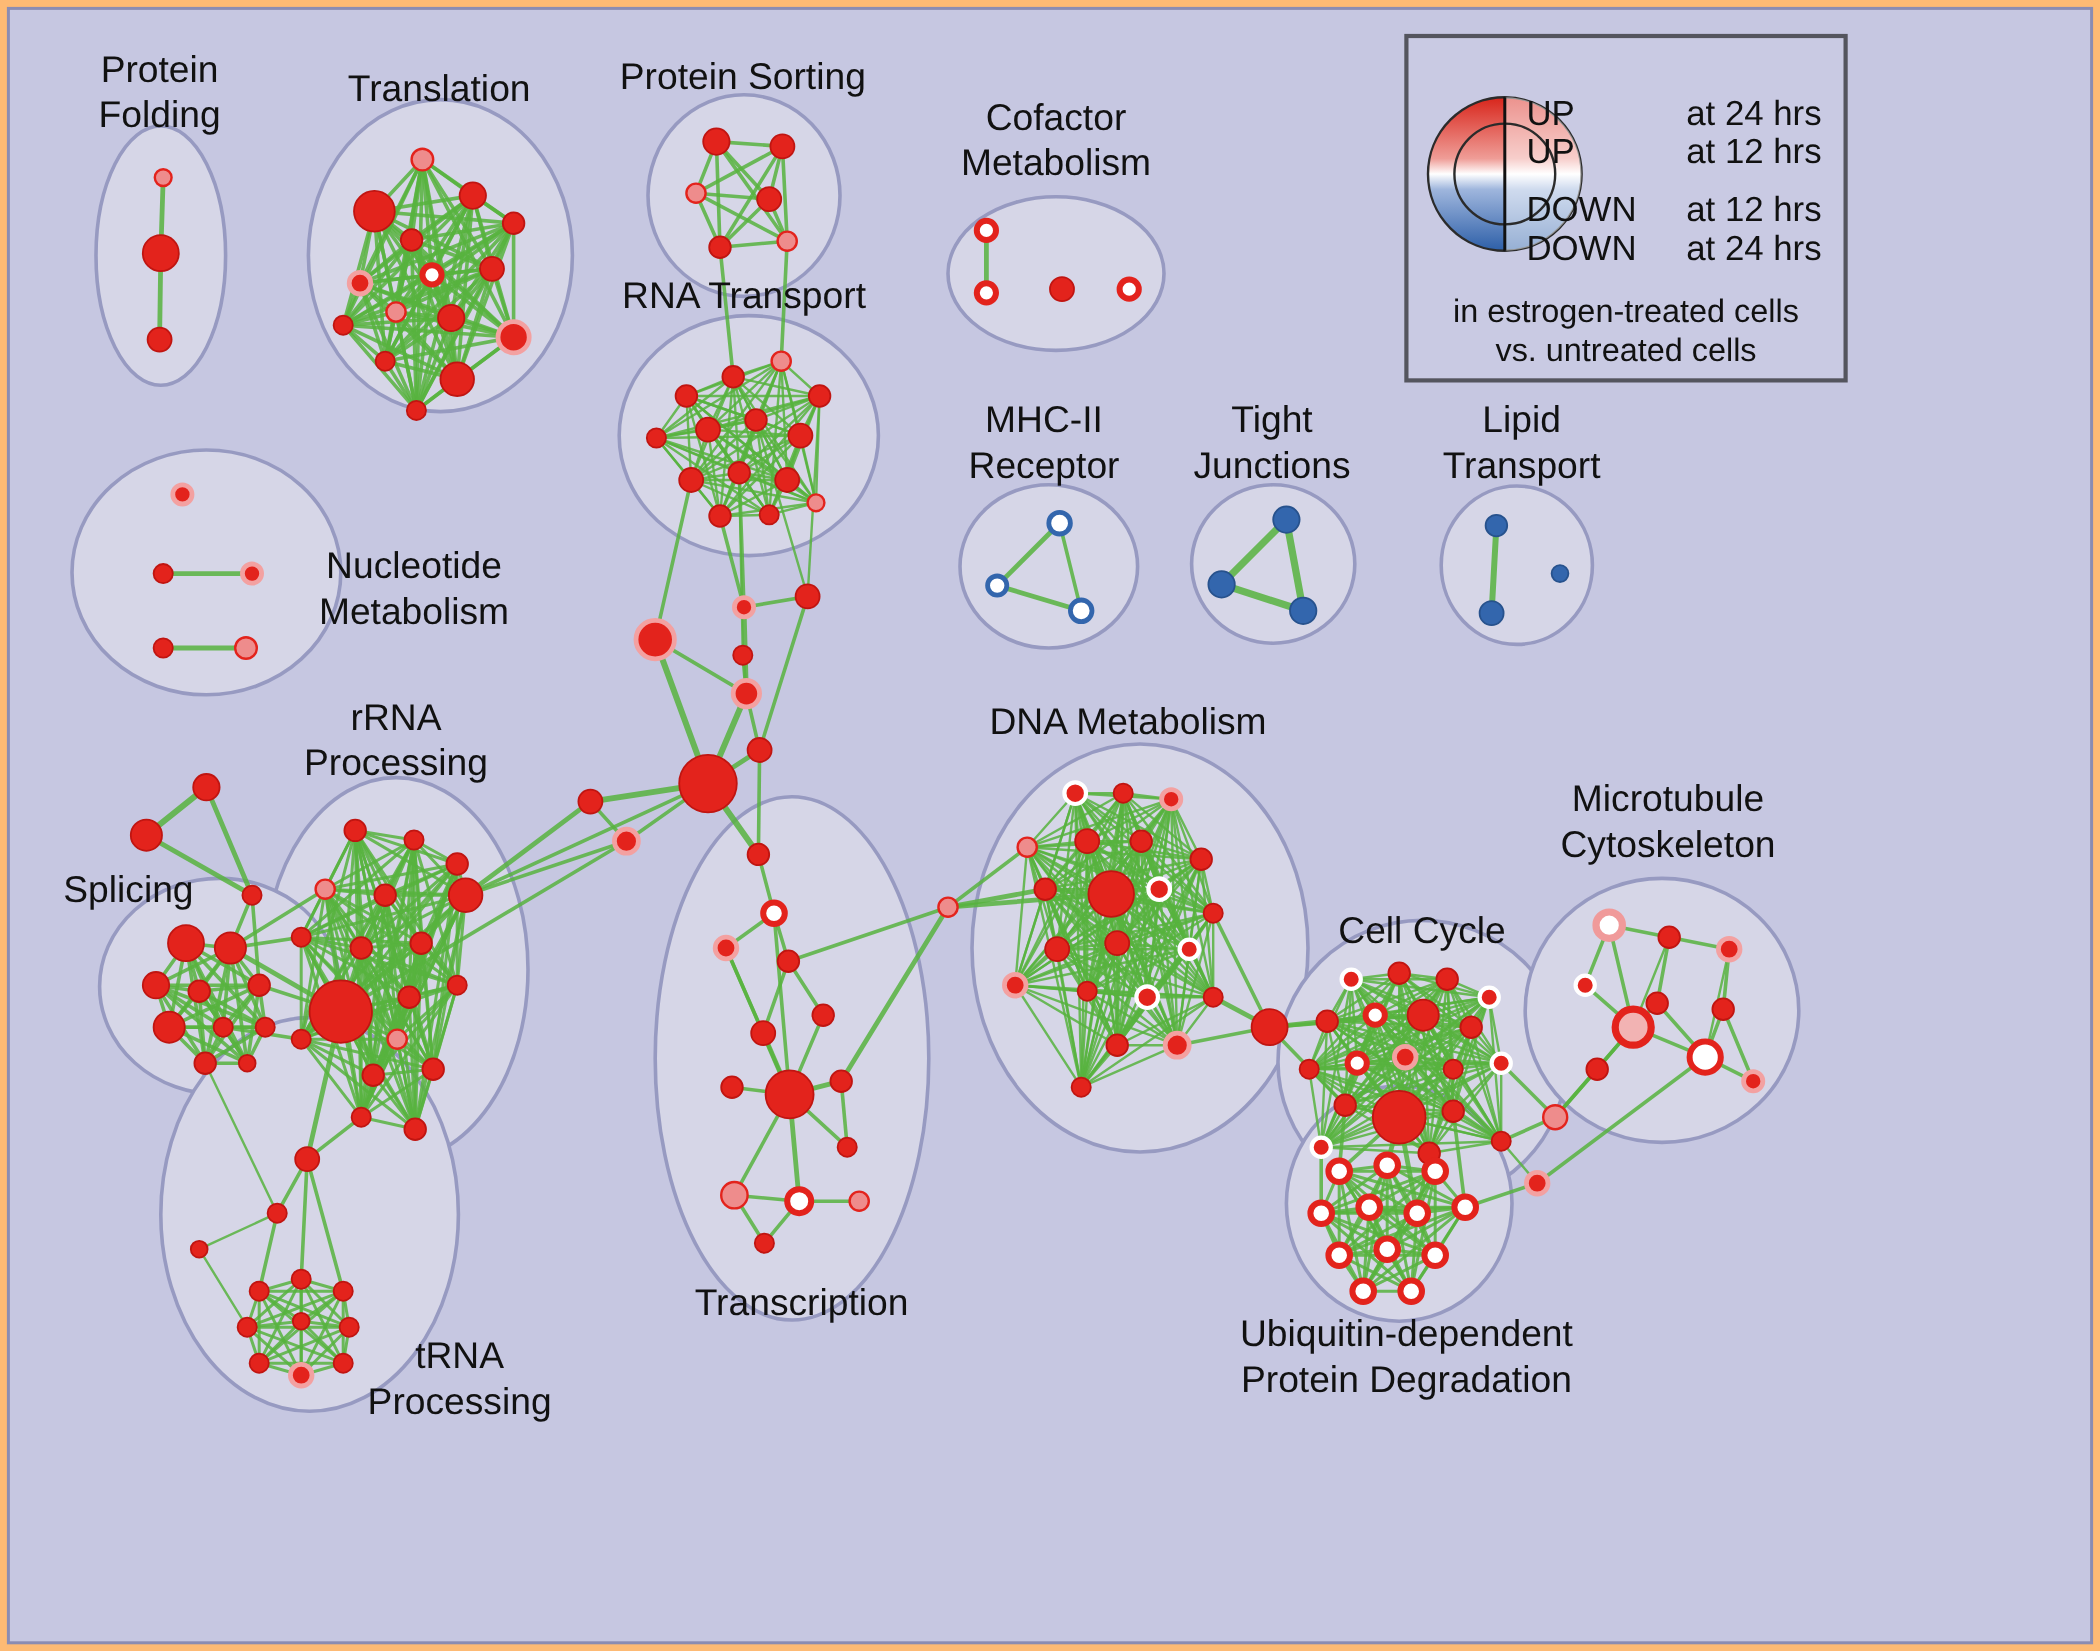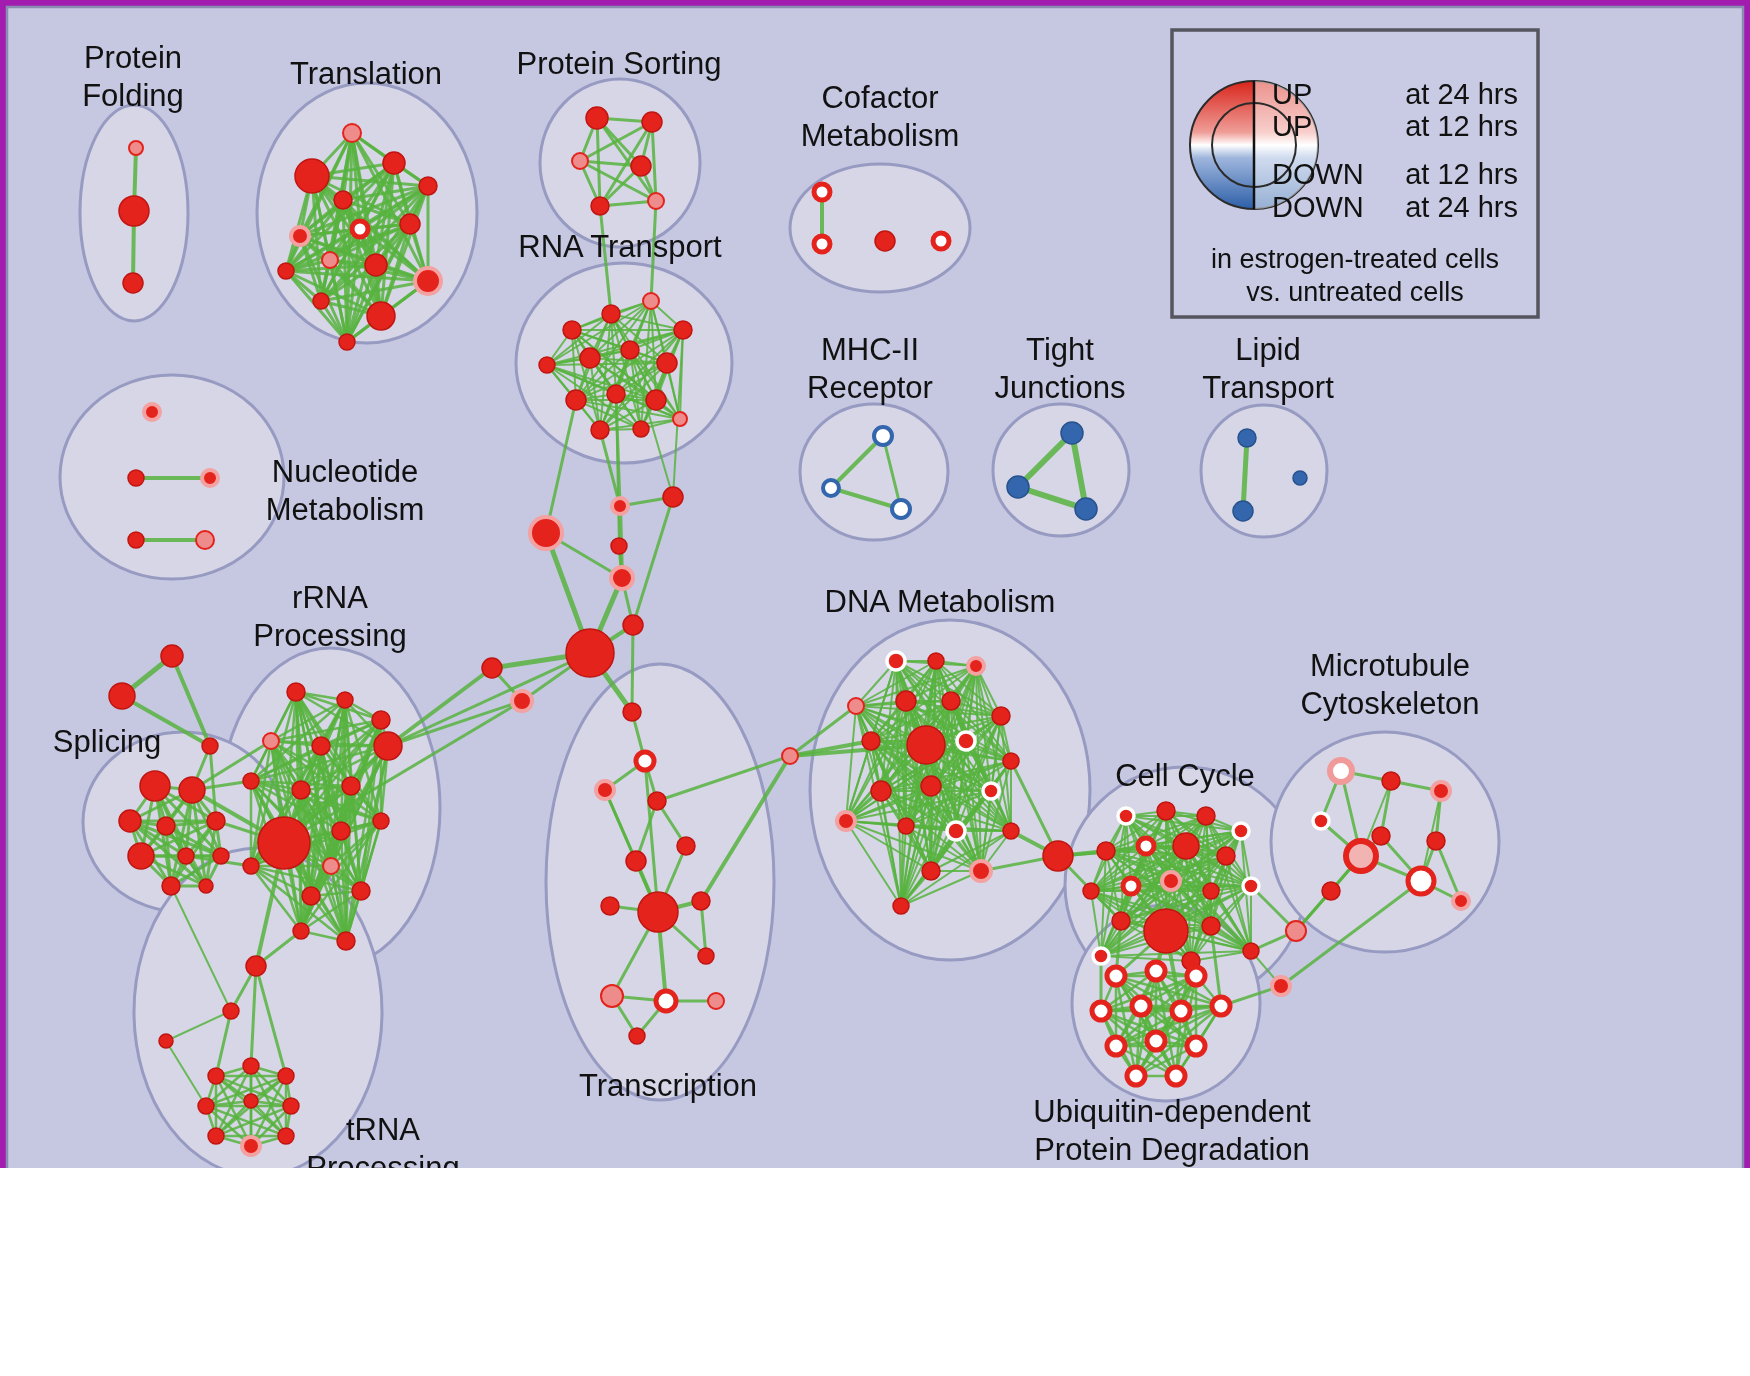--- a/index.html
+++ b/index.html
@@ -1,16 +1,16 @@
 <!DOCTYPE html>
 <html><head>
 <meta charset="utf-8">
 <style>
   html,body{margin:0;padding:0;background:#ffffff;}
-  .figure-wrap{position:relative;width:1750px;height:1168px;background:#a21caf;}
+  .figure-wrap{position:relative;width:1750px;height:1376px;background:#fdba74;}
   svg{display:block;}
   .cluster{fill:#d6d6e7;stroke:#979ac1;stroke-width:3;}
   .cluster-label{font-family:"Liberation Sans",sans-serif;font-size:31px;fill:#111;text-anchor:middle;}
   .legend-box{fill:#c9cae3;stroke:#54555e;stroke-width:3.5;}
   .legend-label{font-family:"Liberation Sans",sans-serif;font-size:29px;fill:#111;}
   .legend-time{text-anchor:end;}
   .legend-caption{font-family:"Liberation Sans",sans-serif;font-size:27px;fill:#111;text-anchor:middle;}
 </style>
 </head>
 <body>

